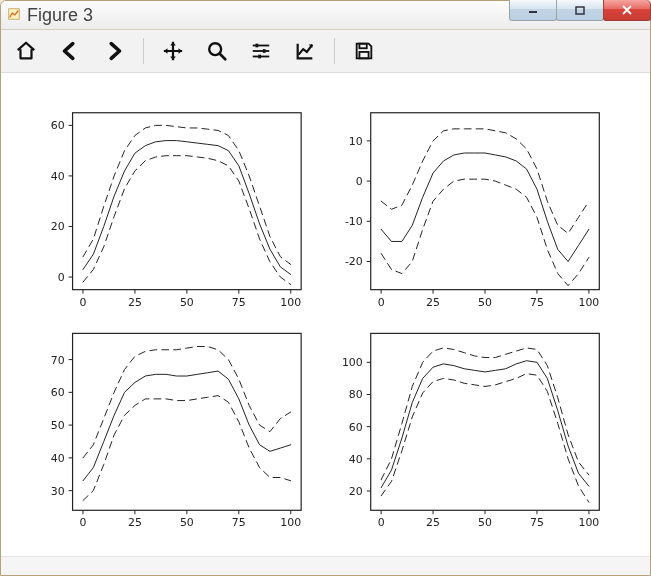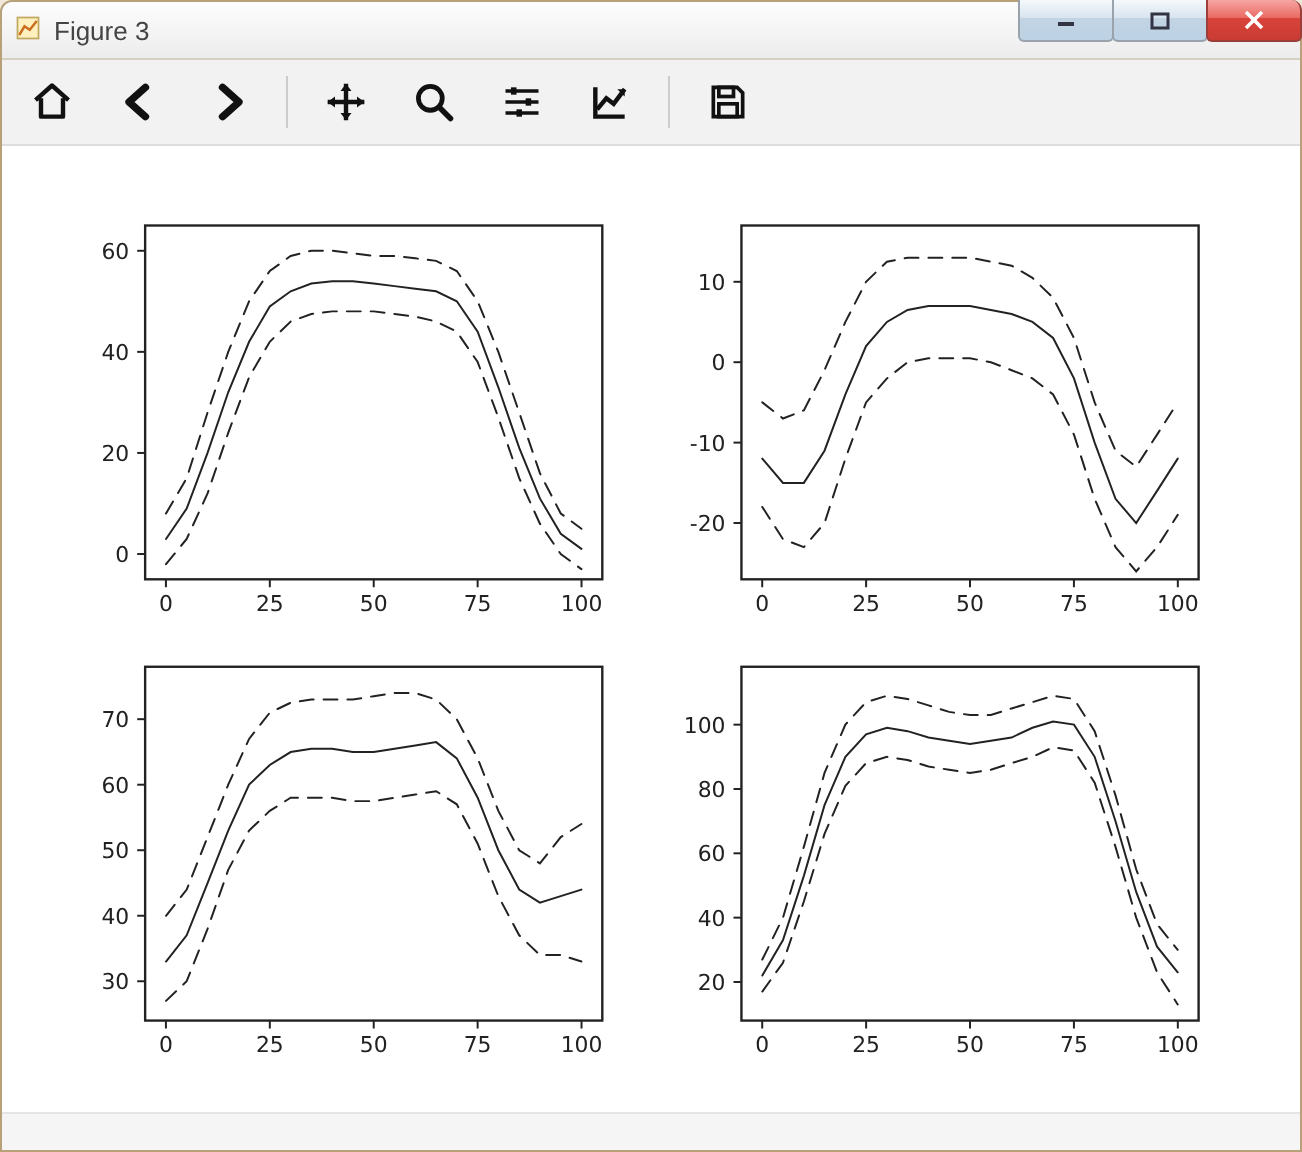--- a/index.html
+++ b/index.html
@@ -21,21 +21,21 @@
   .titlebar {
     height: 28px;
     background: linear-gradient(#fdfdfd,#ececec);
     border-bottom: 1px solid #d6d0c0;
     display: flex; align-items: center;
     position: relative;
     border-radius: 6px 6px 0 0;
   }
   .titlebar .title {
     padding-left: 26px;
-    font-size: 13px;
+    font-size: 18px;
     color: #444;
   }
   .titlebar .icon {
     position: absolute; left: 6px; top: 6px;
     width: 14px; height: 14px;
   }
   .win-buttons {
     margin-left: auto; display: flex; height: 100%;
   }
   .win-btn {

